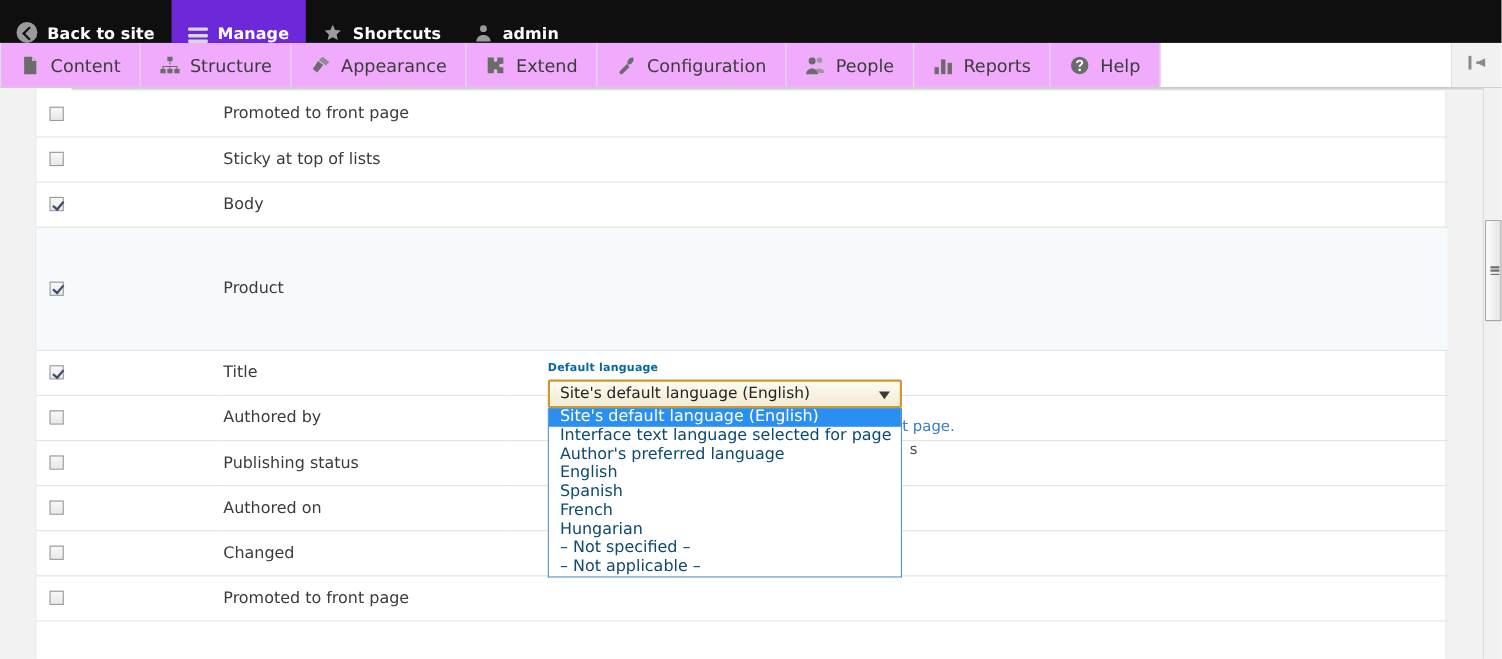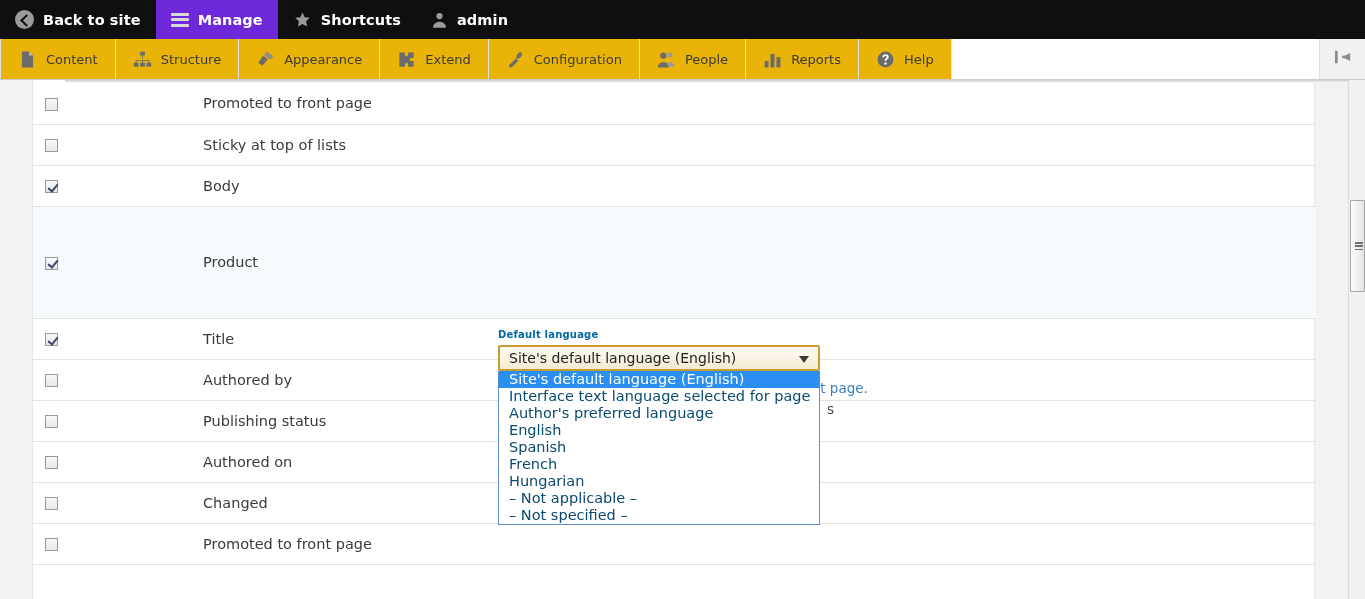--- a/index.html
+++ b/index.html
@@ -14,21 +14,21 @@
 
   
   #admin-toolbar {
     position: absolute; top: 0; left: 0;
     width: 1365px; height: 39px;
     background: #0f0f0f;
     display: flex; align-items: stretch;
     z-index: 50;
   }
   .tb-item {
-    display: flex; align-items: center;
+    display: flex; align-items: flex-end;
     gap: 9px;
     padding: 0 15px;
     color: #ffffff;
     font-size: 14.5px;
     font-weight: bold;
     cursor: pointer;
     white-space: nowrap;
     letter-spacing: 0.1px;
   }
   .tb-item.active { background: #6d28d9; }
@@ -61,25 +61,25 @@
     width: 1365px; height: 41px;
     background: #ffffff;
     border-bottom: 1px solid #ccc;
     display: flex; align-items: stretch;
     z-index: 40;
   }
   .mb-item {
     display: flex; align-items: center;
     gap: 9px;
     padding: 0 17px;
-    font-size: 13px;
+    font-size: 16px;
     color: #3b3b3b;
     border-right: 1px solid #e0e0e0;
     cursor: pointer; white-space: nowrap;
-    background: #eab308;
+    background: #f0abfc;
   }
   .mb-item:first-child { border-left: 1px solid #e0e0e0; }
   .mb-icon { width: 19px; height: 19px; flex: none; display: block; fill: #6b6b6b; }
   #menu-spacer { flex: 1 1 auto; }
   #toolbar-toggle {
     width: 46px; border-left: 1px solid #e0e0e0;
     background: #f1f1f1;
     display: flex; align-items: center; justify-content: center;
     cursor: pointer;
   }
@@ -492,22 +492,22 @@
       </div>
 
       <ul id="lang-options">
         <li class="sel">Site's default language (English)</li>
         <li>Interface text language selected for page</li>
         <li>Author's preferred language</li>
         <li>English</li>
         <li>Spanish</li>
         <li>French</li>
         <li>Hungarian</li>
+        <li>– Not specified –</li>
         <li>– Not applicable –</li>
-        <li>– Not specified –</li>
       </ul>
     </div>
 
   </div>
 </div>
 
 <div id="scrollbar">
   <div id="scroll-thumb">
     <span class="grip">
         <i></i>

